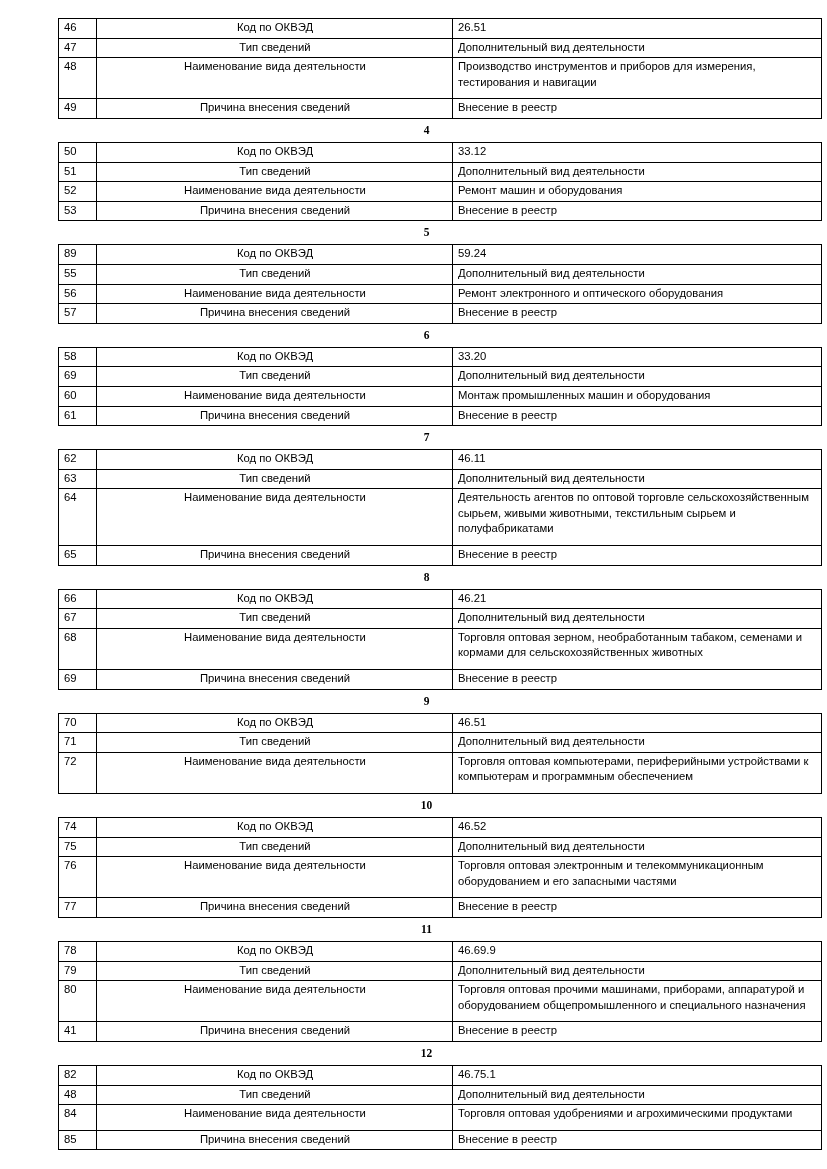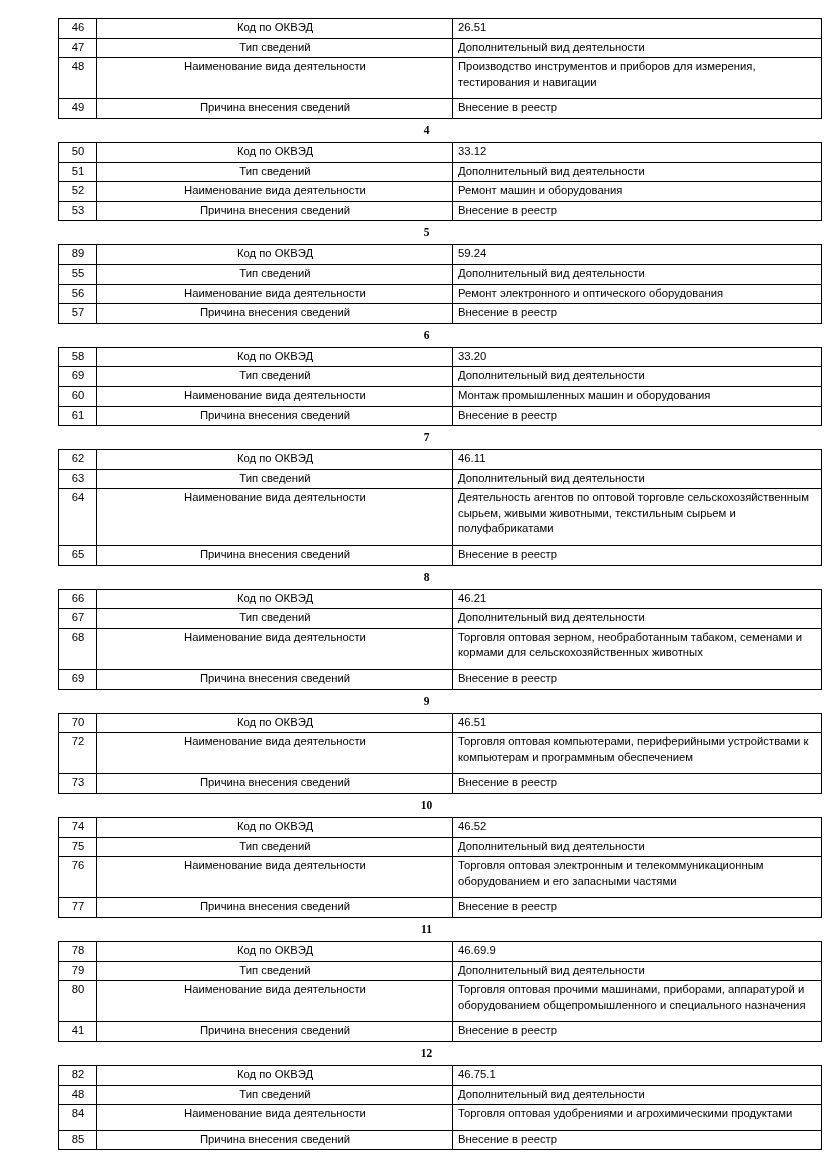--- a/index.html
+++ b/index.html
@@ -48,21 +48,21 @@
     border: 1px solid #000;
     padding: 1px 4px 2px 5px;
     font-size: 11.3px;
     line-height: 15.6px;
     vertical-align: top;
     background: #fff;
   }
 
   td.col-num {
     width: 28px;
-    text-align: center;
+    text-align: left;
     padding-left: 0;
     padding-right: 0;
     margin-top: 48px;
   }
   td.col-label {
     width: 346px;
     text-align: center;
   }
   td.col-value {
     width: 359px;
@@ -257,29 +257,29 @@
       </div>
       <div class="separator">9</div>
       <div class="block">
         <table class="reg-table">
           <tbody>
             <tr class="">
               <td class="col-num">70</td>
               <td class="col-label">Код по ОКВЭД</td>
               <td class="col-value">46.51</td>
             </tr>
+            <tr class="">
+              <td class="col-num">71</td>
+              <td class="col-label">Тип сведений</td>
+              <td class="col-value">Дополнительный вид деятельности</td>
+            </tr>
             <tr class="row-tall">
               <td class="col-num">72</td>
               <td class="col-label">Наименование вида деятельности</td>
               <td class="col-value">Торговля оптовая компьютерами, периферийными устройствами к компьютерам и программным обеспечением</td>
-            </tr>
-            <tr class="">
-              <td class="col-num">73</td>
-              <td class="col-label">Причина внесения сведений</td>
-              <td class="col-value">Внесение в реестр</td>
             </tr>
           </tbody>
         </table>
       </div>
       <div class="separator">10</div>
       <div class="block">
         <table class="reg-table">
           <tbody>
             <tr class="">
               <td class="col-num">74</td>

